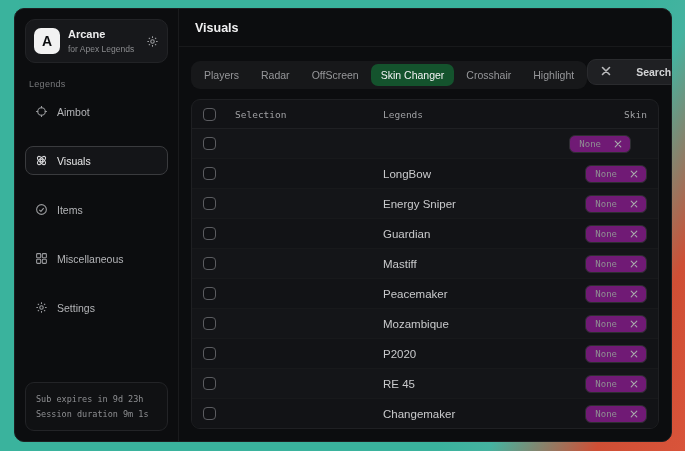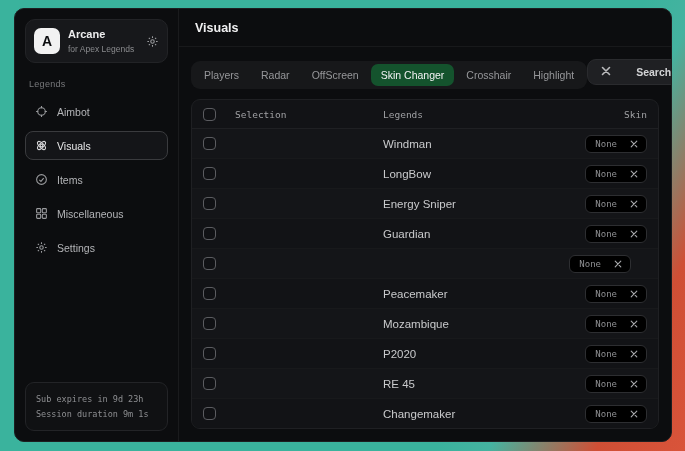--- a/index.html
+++ b/index.html
@@ -26,21 +26,21 @@
   .logo{
     width:26px; height:26px; border-radius:7px; background:#f2f2f2;
     color:#0c0d0f; font-weight:bold; font-size:14px;
     display:flex; align-items:center; justify-content:center; flex:0 0 26px;
   }
   .brand-text{ flex:1; line-height:1.25; }
   .brand-name{ color:#ededee; font-size:11px; font-weight:bold; }
   .brand-sub{ color:#8a8b8e; font-size:8.5px; margin-top:2px; }
   .brand-gear{ color:#9b9c9f; display:flex; align-items:center; }
   .cat-label{ color:#77787b; font-size:9px; margin:16px 4px 8px; letter-spacing:.3px; }
-  .nav{ display:flex; flex-direction:column; gap:5px; }
+  .nav{ display:flex; flex-direction:column; gap:20px; }
   .nav-item{
     display:flex; align-items:center; gap:9px; padding:7px 9px;
     color:#b4b5b8; font-size:10.5px; border:1px solid transparent; border-radius:8px;
     cursor:default;
   }
   .nav-item .ic{ display:flex; align-items:center; color:#9a9b9e; }
   .nav-item.active{ background:#141518; border-color:#3a3b3e; color:#e8e8e9; }
   .nav-item.active .ic{ color:#d5d5d7; }
   .side-footer{
     margin-top:auto; border:1px solid #232427; border-radius:9px;
@@ -86,21 +86,21 @@
   .tbody .trow{ flex:1; border-top:1px solid #18191b; background:#141518; }
   .tbody .trow:first-child{ border-top:none; }
   .tbody .trow:nth-child(even){ background:#121316; }
   .th-skin, .cell-skin{ justify-self:end; }
   .cell-weapon{ color:#c9cacc; font-size:11.5px; }
   .checkbox{
     width:13px; height:13px; border:1.5px solid #5b5c60; border-radius:4px;
     background:#101114; cursor:default;
   }
   .skin-badge{
-    display:flex; align-items:center; background:#000000; border:1px solid #2d2e31;
+    display:flex; align-items:center; background:#701a75; border:1px solid #2d2e31;
     border-radius:6px; overflow:hidden; cursor:default;
   }
   .skin-badge .val{
     font-family:"DejaVu Sans Mono", monospace; font-size:9px; color:#8f9093;
     padding:3px 9px 3px 9px;
   }
   .skin-badge .x{
     color:#a8a9ac; font-size:9px; padding:3px 8px 3px 4px; display:flex; align-items:center;
   }
   svg{ display:block; }
@@ -212,21 +212,20 @@
       <div class="trow thead">
         <span class="checkbox"></span>
         <span class="th-selection">Selection</span>
         <span class="th-weapon">Legends</span>
         <span class="th-skin">Skin</span>
       </div>
       <div class="tbody">
           <div class="trow">
             <span class="checkbox"></span>
             <span></span>
-            <span class="cell-weapon">Windman</span>
             <span class="skin-badge cell-skin">
               <span class="val">None</span>
               <span class="x">
                 <svg width="8" height="8" viewBox="0 0 10 10" stroke="currentColor" stroke-width="1.4" stroke-linecap="round">
                   <path d="M1.5 1.5l7 7M8.5 1.5l-7 7"></path>
                 </svg>
               </span>
             </span>
           </div>
           <div class="trow">
@@ -264,20 +263,21 @@
               <span class="x">
                 <svg width="8" height="8" viewBox="0 0 10 10" stroke="currentColor" stroke-width="1.4" stroke-linecap="round">
                   <path d="M1.5 1.5l7 7M8.5 1.5l-7 7"></path>
                 </svg>
               </span>
             </span>
           </div>
           <div class="trow">
             <span class="checkbox"></span>
             <span></span>
+            <span class="cell-weapon">Mastiff</span>
             <span class="skin-badge cell-skin">
               <span class="val">None</span>
               <span class="x">
                 <svg width="8" height="8" viewBox="0 0 10 10" stroke="currentColor" stroke-width="1.4" stroke-linecap="round">
                   <path d="M1.5 1.5l7 7M8.5 1.5l-7 7"></path>
                 </svg>
               </span>
             </span>
           </div>
           <div class="trow">

